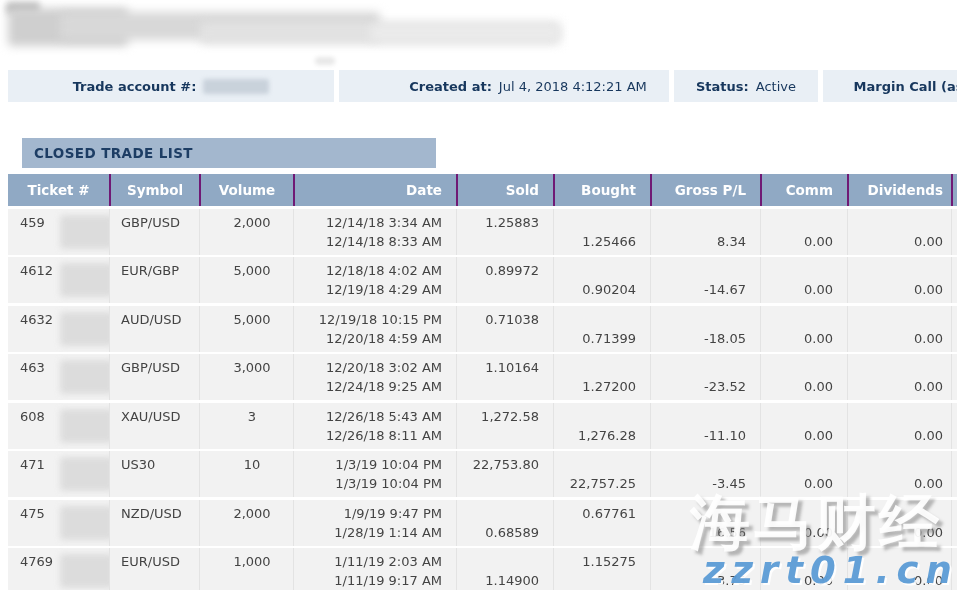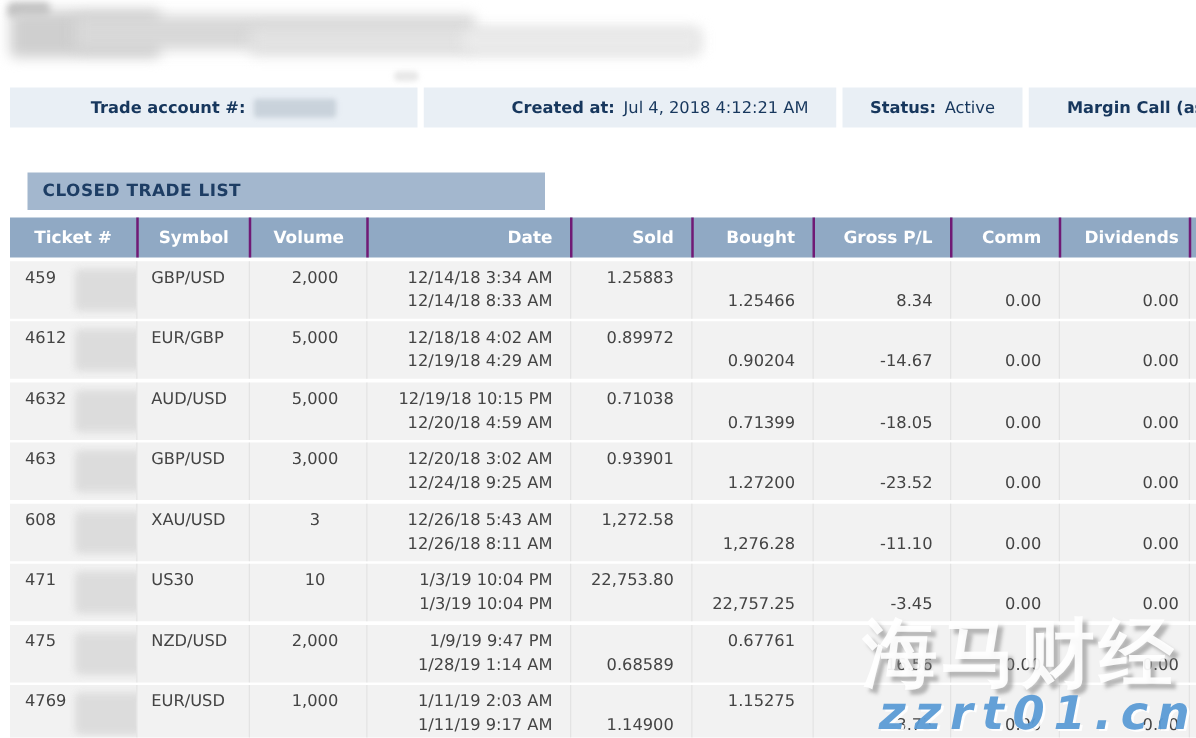--- a/index.html
+++ b/index.html
@@ -242,21 +242,21 @@
         <div class="line">GBP/USD</div>
       </div>
     <div class="cell c3 left">
         <div class="line">3,000</div>
       </div>
     <div class="cell c4 right">
       <div class="line">12/20/18 3:02 AM</div>
       <div class="line">12/24/18 9:25 AM</div>
     </div>
     <div class="cell c5 right">
-      <div class="line">0.93901</div>
+      <div class="line">1.10164</div>
       <div class="line"></div>
     </div>
     <div class="cell c6 right">
       <div class="line"></div>
       <div class="line">1.27200</div>
     </div>
     <div class="cell c7 right">
         <div class="line"></div>
         <div class="line">-23.52</div>
       </div>

